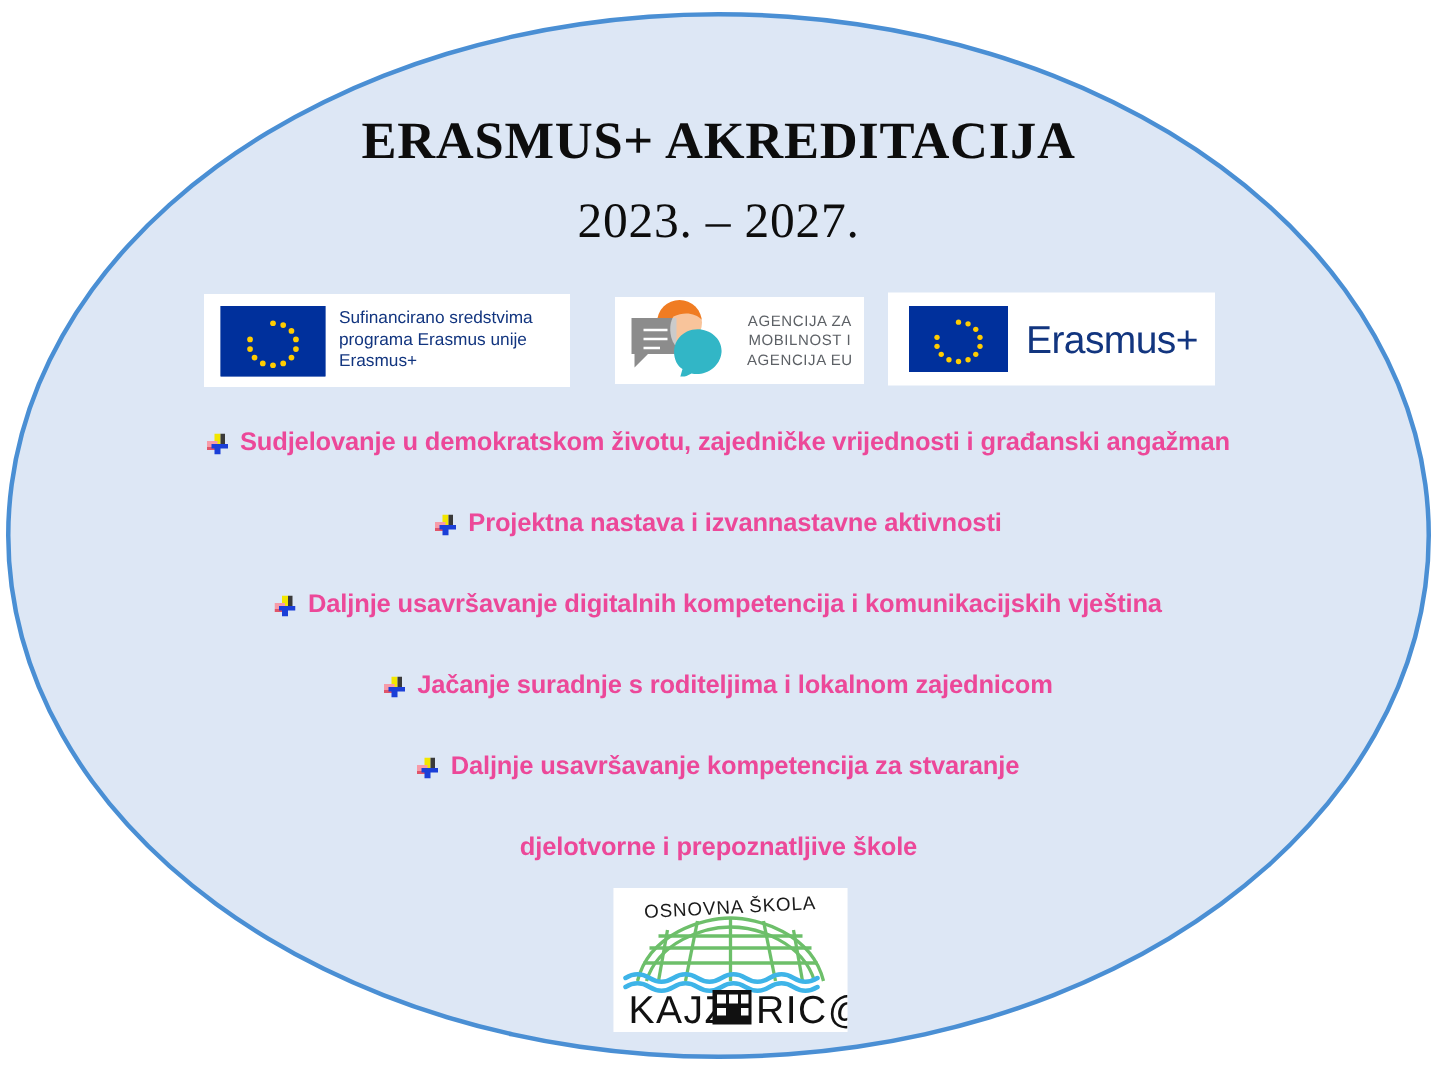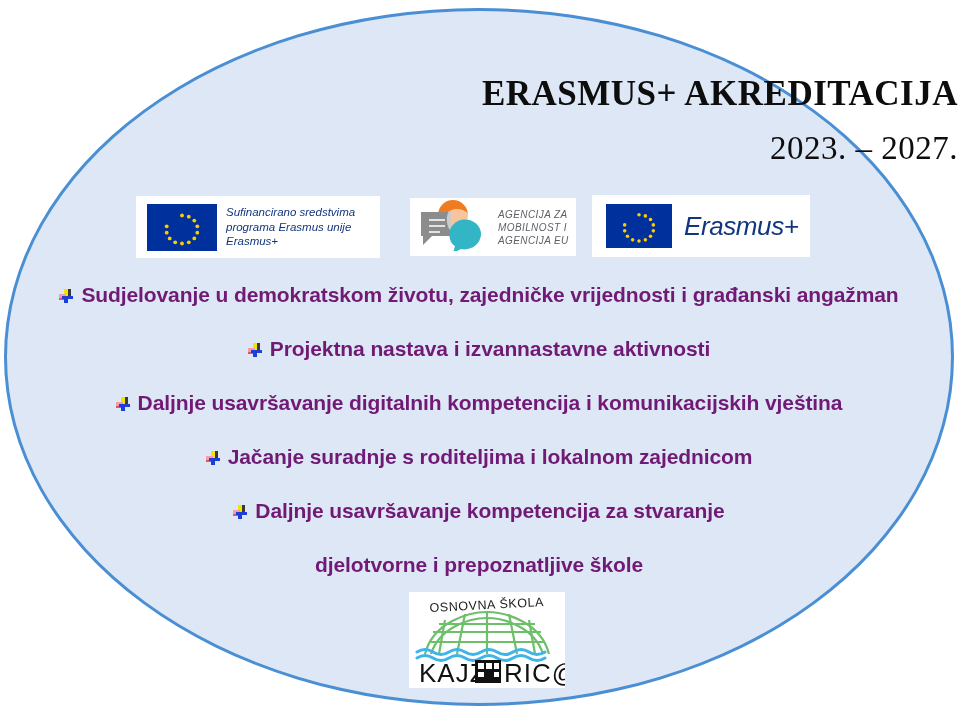--- a/index.html
+++ b/index.html
@@ -37,21 +37,21 @@
     width: 958px;
     height: 718px;
   }
 
   
   .title-block {
     position: absolute;
     left: 0;
     top: 72px;
     width: 958px;
-    text-align: right;
+    text-align: center;
   }
   .title-line1 {
     font-family: "Liberation Serif", serif;
     font-weight: bold;
     font-size: 35px;
     letter-spacing: 0.5px;
     color: #0d0d0d;
     line-height: 44px;
   }
   .title-line2 {
@@ -71,35 +71,35 @@
     top: 196px;
     width: 958px;
     height: 64px;
   }
   .logo-card {
     position: absolute;
     background: #ffffff;
     box-sizing: border-box;
     display: flex;
     align-items: center;
-    font-style: italic;
   }
   #logo-cofunded {
     left: 136px;
     top: 0px;
     width: 244px;
     height: 62px;
     padding-left: 11px;
   }
   #logo-agency {
     left: 410px;
     top: 2px;
     width: 166px;
     height: 58px;
     padding-left: 6px;
+    text-align: center;
   }
   #logo-erasmus {
     left: 592px;
     top: -1px;
     width: 218px;
     height: 62px;
     padding-left: 14px;
   }
 
   
@@ -160,22 +160,22 @@
     height: 14px;
     flex: 0 0 auto;
     margin-right: 8px;
     position: relative;
     top: 1px;
   }
   .bullet-icon svg { display: block; }
   .bullet-text {
     font-family: "Liberation Sans", sans-serif;
     font-weight: bold;
-    font-size: 21px;
-    color: #701a75;
+    font-size: 17px;
+    color: #ec4899;
     letter-spacing: -0.1px;
   }
 
   
   .school-logo {
     position: absolute;
     left: 409px;
     top: 592px;
     width: 156px;
     height: 96px;

